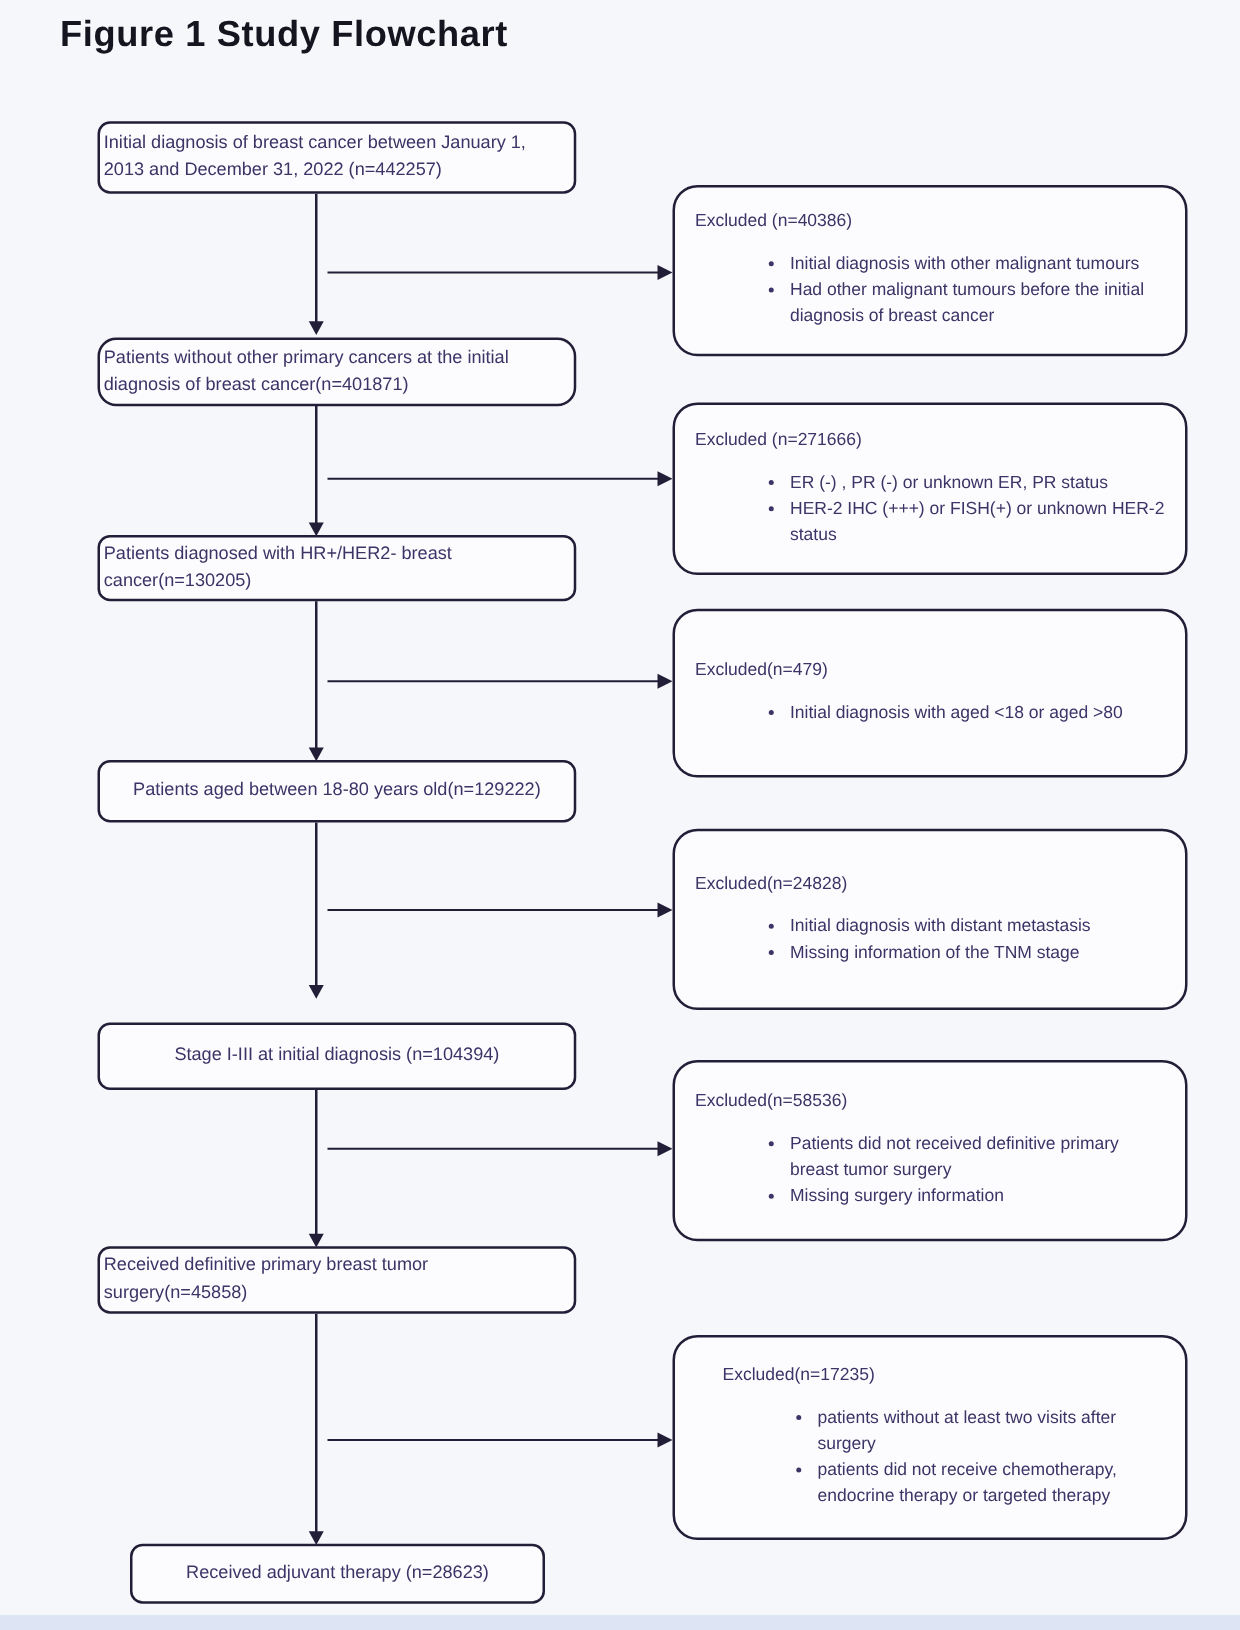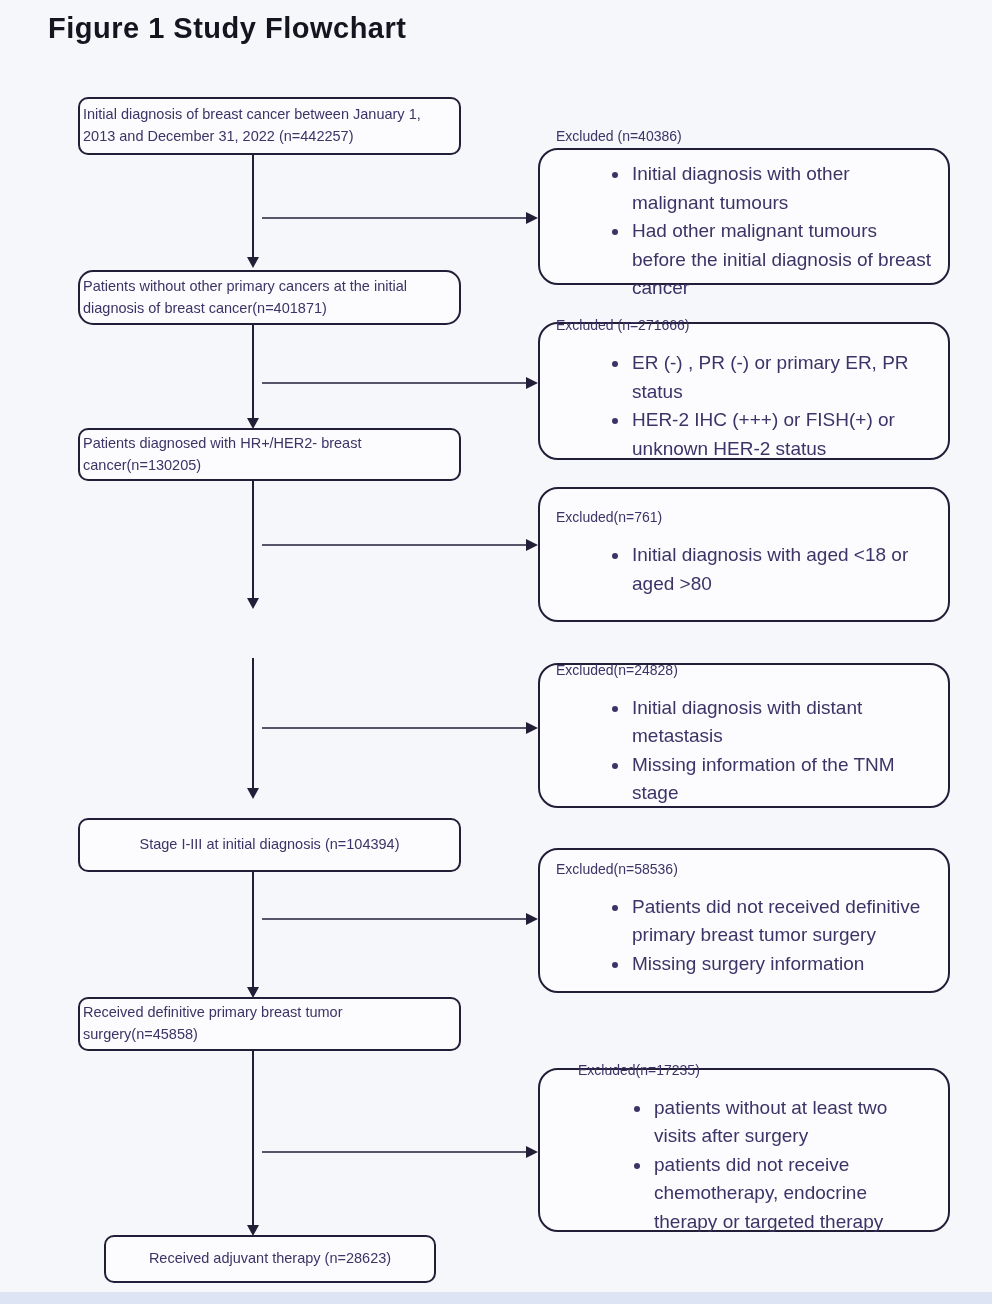--- a/index.html
+++ b/index.html
@@ -48,21 +48,21 @@
     padding:10px 14px 12px 16px;
     color:var(--text);
   }
   .eb .ehead{font-size:14px;}
   .eb ul{
     margin-top:16px;
     padding-left:74px;
     list-style:disc;
   }
   .eb li{
-    font-size:19px;line-height:1.5;
+    font-size:14px;line-height:1.5;
     padding-left:2px;
   }
   .strip{
     position:absolute;left:0;bottom:0;width:992px;height:12px;
     background:var(--strip);
   }
 </style>
 </head>
 <body>
 
@@ -125,46 +125,49 @@
 
   <div class="mb" style="top:97px;height:58px;">
     <span>Initial diagnosis of breast cancer between January 1, 2013 and December 31, 2022  (n=442257)</span>
   </div>
   <div class="mb" style="top:270px;height:55px;border-radius:15px;">
     <span>Patients without other primary cancers  at the initial diagnosis of breast cancer(n=401871)</span>
   </div>
   <div class="mb" style="top:428px;height:53px;">
     <span>Patients diagnosed with HR+/HER2- breast cancer(n=130205)</span>
   </div>
+  <div class="mb" style="top:608px;height:50px;">
+    <span>Patients aged between 18-80 years old(n=129222)</span>
+  </div>
   <div class="mb" style="top:818px;height:54px;">
     <span>Stage I-III at initial diagnosis (n=104394)</span>
   </div>
   <div class="mb" style="top:997px;height:54px;">
     <span>Received definitive primary breast tumor surgery(n=45858)</span>
   </div>
   <div class="mb" style="left:88px;width:332px;top:1235px;height:48px;">
     <span>Received adjuvant therapy  (n=28623)</span>
   </div>
 
   <div class="eb" style="top:148px;height:137px;">
     <div class="ehead">Excluded (n=40386)</div>
     <ul>
       <li>Initial diagnosis with other malignant tumours</li>
       <li>Had other malignant tumours before the initial diagnosis of breast cancer</li>
     </ul>
   </div>
   <div class="eb" style="top:322px;height:138px;">
     <div class="ehead">Excluded (n=271666)</div>
     <ul>
-      <li>ER (-) , PR (-) or primary ER, PR status</li>
+      <li>ER (-) , PR (-) or unknown ER, PR status</li>
       <li>HER-2 IHC (+++) or FISH(+) or unknown HER-2 status</li>
     </ul>
   </div>
   <div class="eb" style="top:487px;height:135px;">
-    <div class="ehead">Excluded(n=761)</div>
+    <div class="ehead">Excluded(n=479)</div>
     <ul>
       <li>Initial diagnosis with aged &lt;18 or aged &gt;80</li>
     </ul>
   </div>
   <div class="eb" style="top:663px;height:145px;">
     <div class="ehead">Excluded(n=24828)</div>
     <ul>
       <li>Initial diagnosis with distant metastasis</li>
       <li>Missing information of the TNM stage</li>
     </ul>

